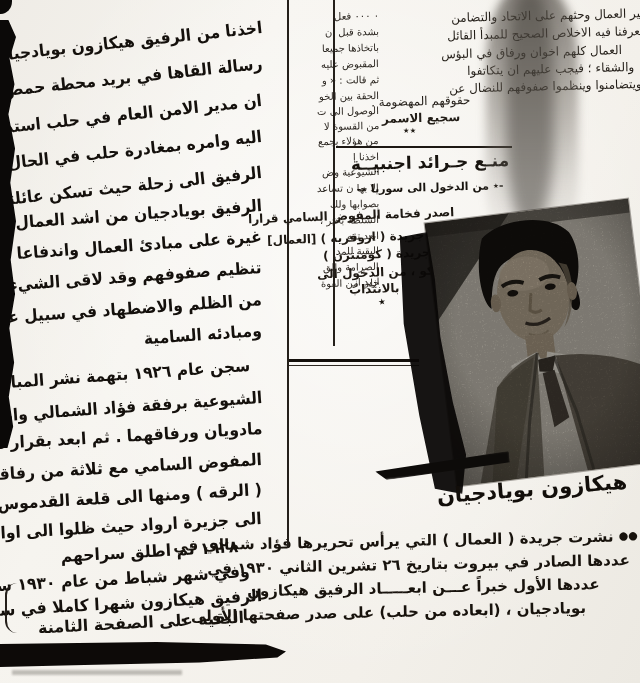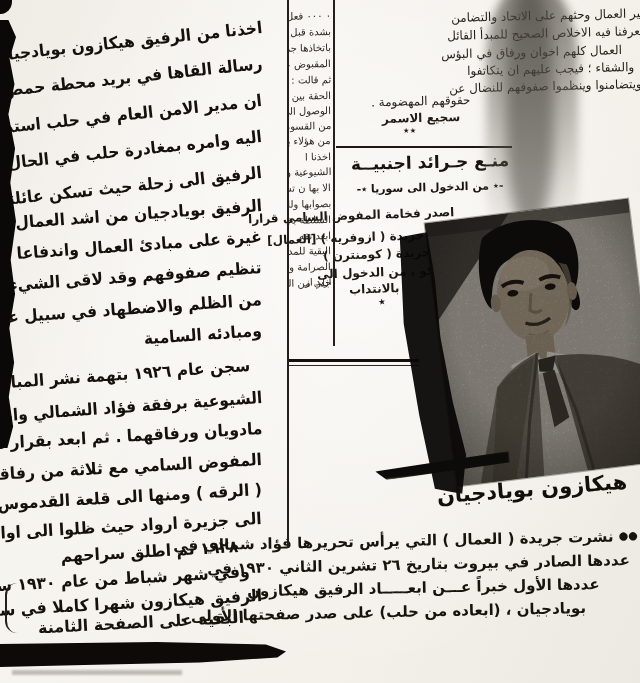--- a/index.html
+++ b/index.html
@@ -15,21 +15,21 @@
   #left-col{left:12px;top:6px;width:252px;height:648px;z-index:1;}
   .hl{position:absolute;right:2px;font-size:16.5px;font-weight:700;color:#14100c;
       transform-origin:100% 50%;letter-spacing:0;}
   .t6{transform:rotate(-6deg) scaleX(.94);}
   .t4{transform:rotate(-4deg) scaleX(.94);}
   .t3{transform:rotate(-3.2deg) scaleX(.95);}
   .cont{position:absolute;left:24px;width:210px;text-align:center;font-size:16px;
         font-weight:700;transform:rotate(-3deg);}
 
   
-  #mid-col{left:288px;top:0;width:45px;height:310px;overflow:hidden;z-index:1;}
+  #mid-col{left:288px;top:0;width:45px;height:310px;overflow:hidden;z-index:1;padding-left:48px;}
   .ml{position:absolute;right:2px;font-size:10px;color:#2b2620;transform:rotate(-1deg);transform-origin:100% 50%;}
 
   
   #right-col{left:336px;top:0;width:320px;height:140px;z-index:1;}
   .rl{position:absolute;font-size:12px;color:#221d17;transform:rotate(-1.4deg);transform-origin:100% 50%;}
   .sig{font-weight:700;}
 
   
   .rule{background:#1d1813;z-index:2;}
   #fn-head{left:344px;top:152px;width:172px;text-align:center;font-size:17px;font-weight:700;

